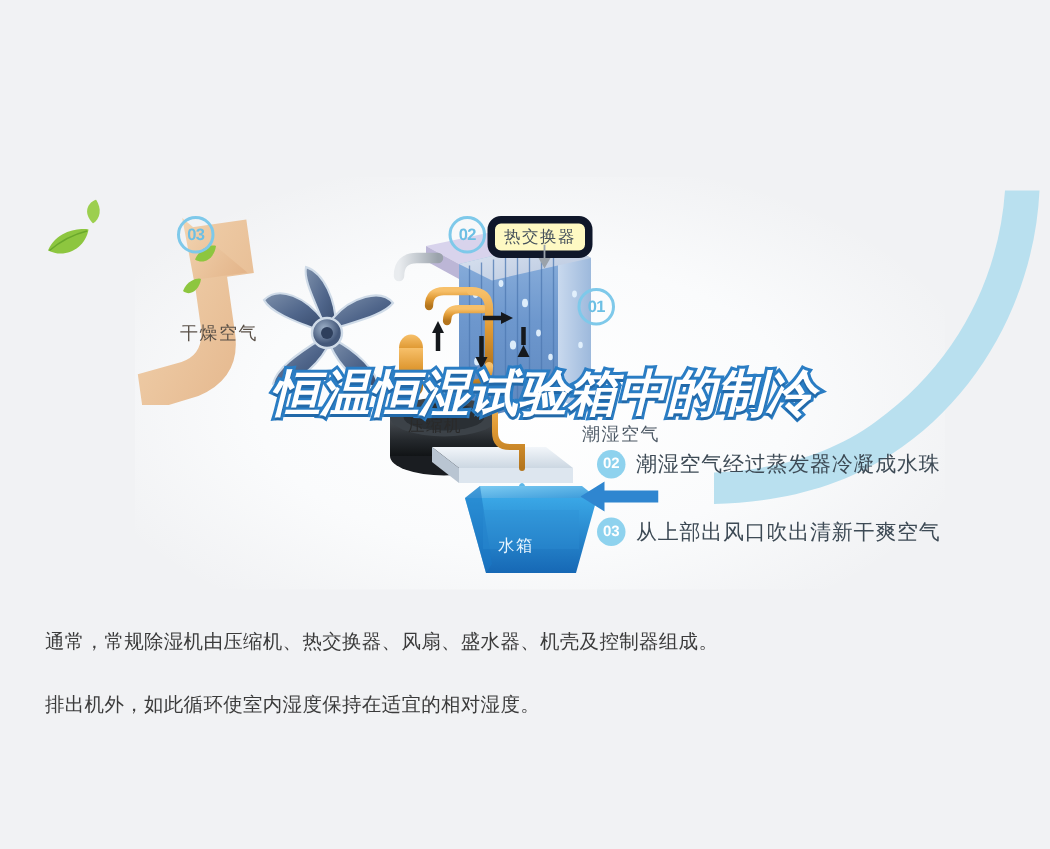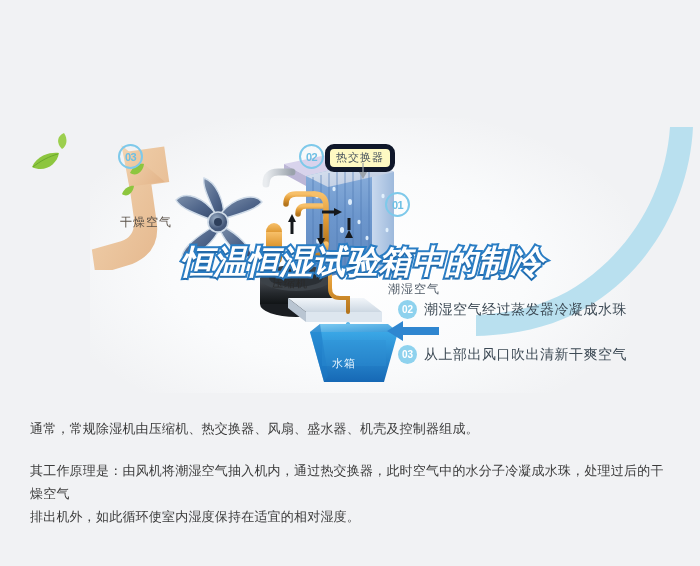--- a/index.html
+++ b/index.html
@@ -339,17 +339,16 @@
     </div>
   </div>
 
   <div class="watermark">
     <span class="wm-line">恒温恒湿试验箱中的制冷</span>
   </div>
 
   <div class="copy">
     <p>通常，常规除湿机由压缩机、热交换器、风扇、盛水器、机壳及控制器组成。</p>
     <div class="gap"></div>
-    <p>其工作原理是：由风机将潮湿空气抽入机内，通过热交换器，此时空气中的水分子冷凝成水珠，处理过后的干燥空气</p>
     <p>排出机外，如此循环使室内湿度保持在适宜的相对湿度。</p>
   </div>
 
 </div>
 
 </body></html>

